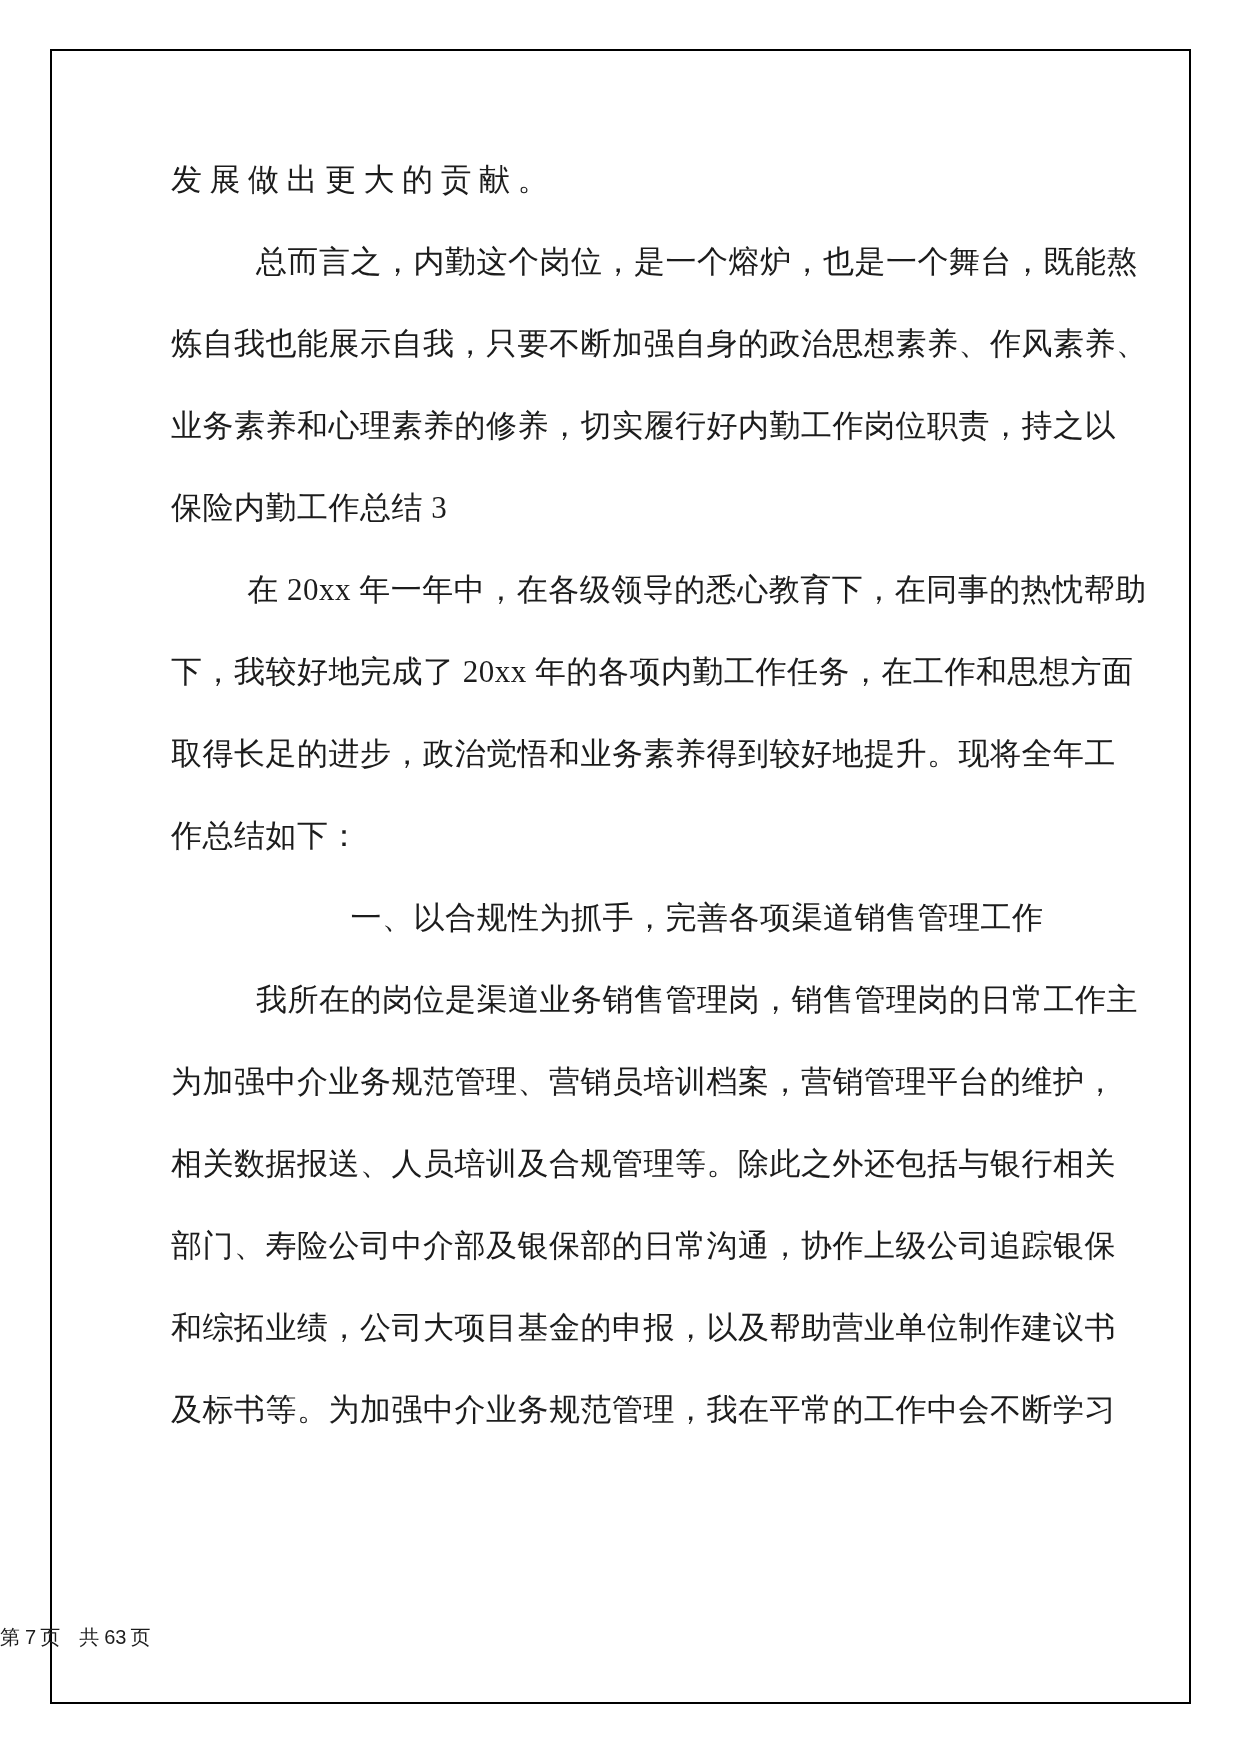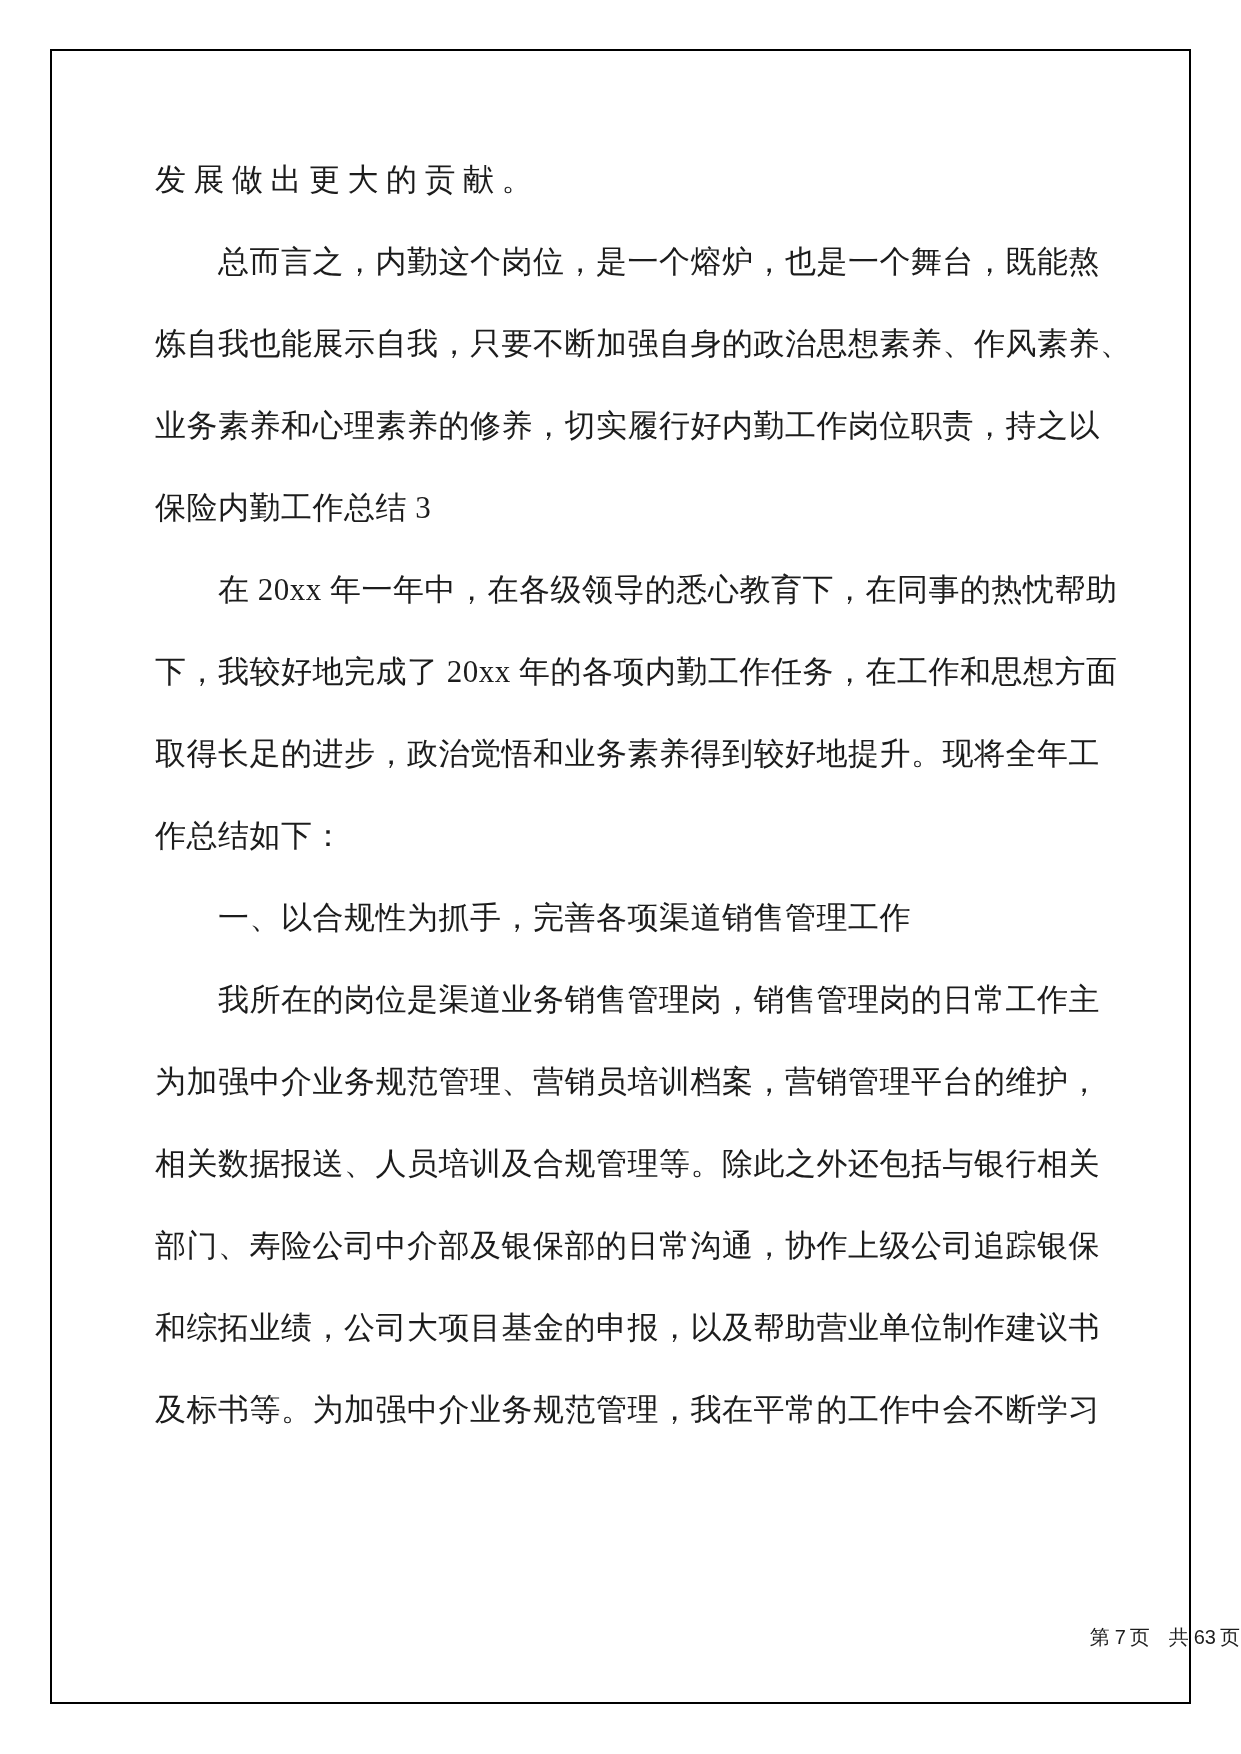--- a/index.html
+++ b/index.html
@@ -18,28 +18,29 @@
     box-sizing:border-box;
   }
   .text-block{
     position:absolute;left:155px;top:139px;width:1005px;
   }
   .line{
     height:82px;line-height:82px;
     font-size:31px;
     letter-spacing:0.5px;
     white-space:nowrap;
+    margin-left:16px;
   }
   
   .line.wide{letter-spacing:7.5px;}
   
-  .line.ind{text-indent:63px;}
+  .line.ind{text-indent:63px;text-align:center;}
   .footer{
     position:absolute;left:0;top:1621px;width:100%;
-    text-align:right;
+    text-align:left;
     font-size:20px;
     letter-spacing:1px;
     line-height:32px;
   }
   .footer .num{
     font-family:"Liberation Sans","DejaVu Sans",sans-serif;
     font-size:20px;
     margin:0 4px;
     letter-spacing:0;
   }

